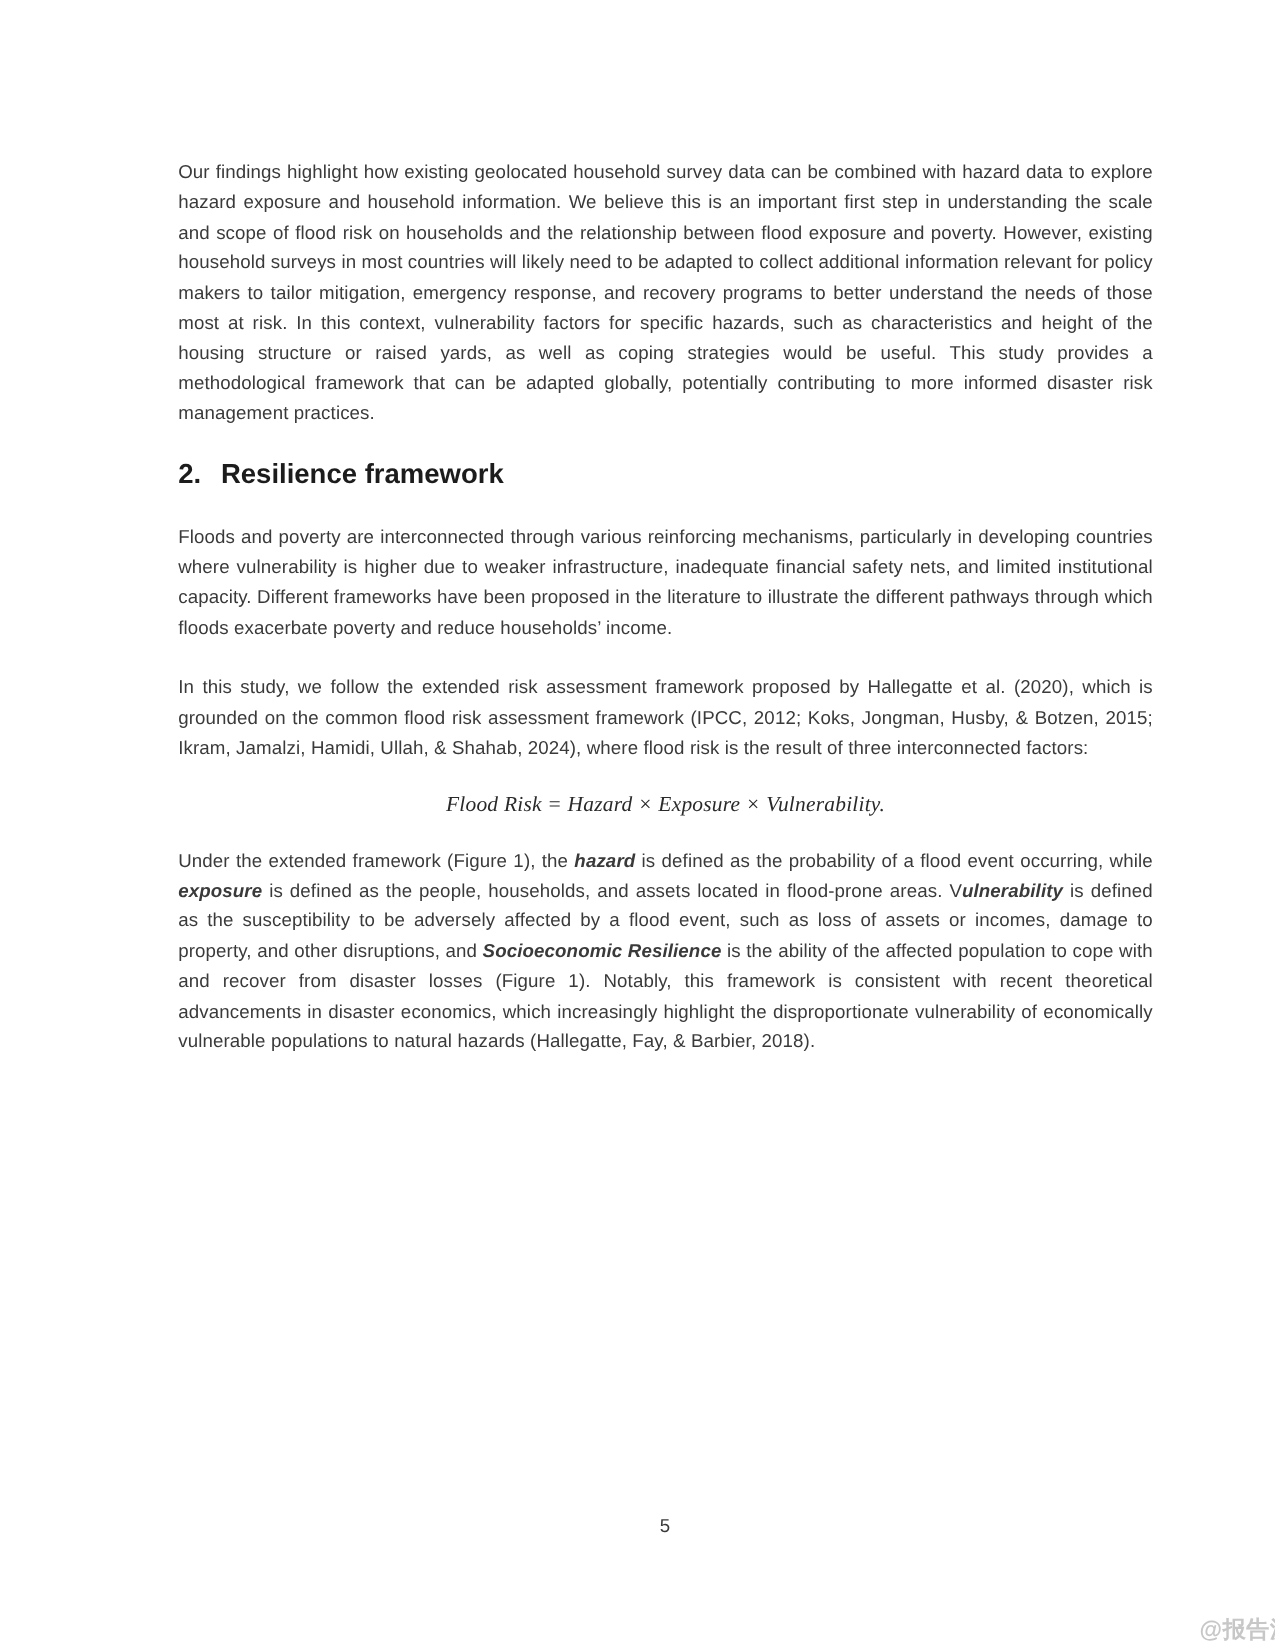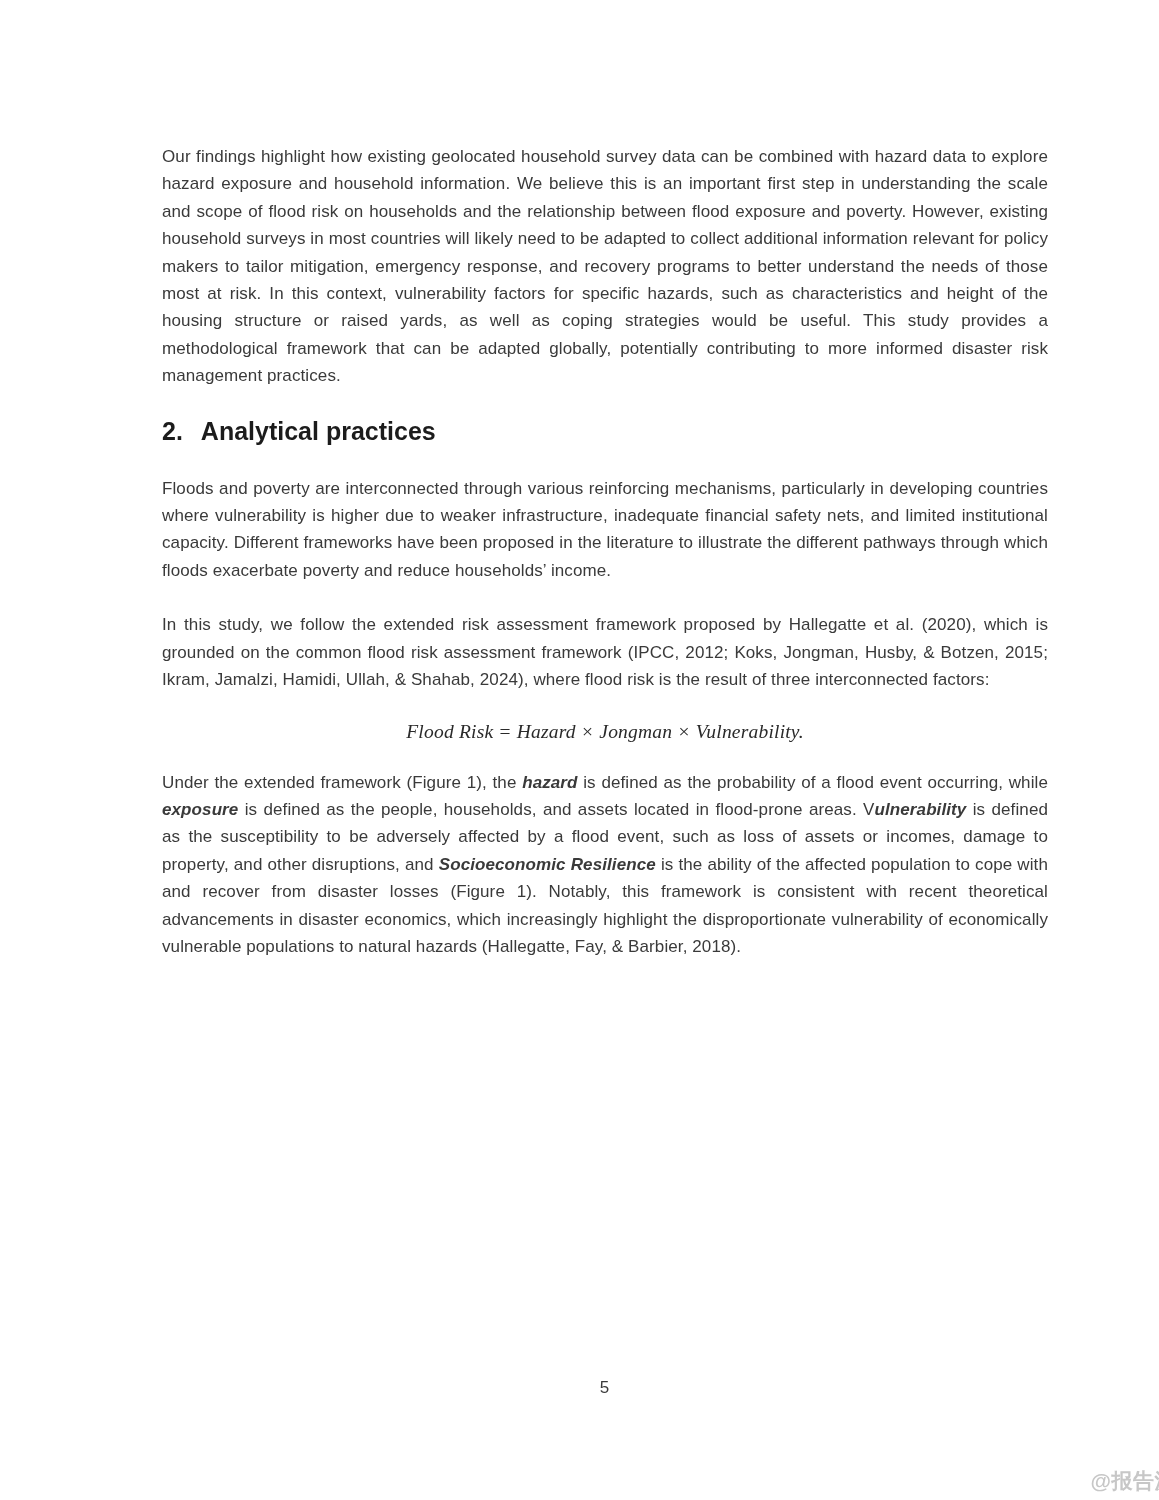--- a/index.html
+++ b/index.html
@@ -82,28 +82,28 @@
 <body>
 
 <div class="page">
   <div class="content">
 
     <p class="para">Our findings highlight how existing geolocated household survey data can be combined with hazard data to explore hazard exposure and household information. We believe this is an important first step in understanding the scale and scope of flood risk on households and the relationship between flood exposure and poverty. However, existing household surveys in most countries will likely need to be adapted to collect additional information relevant for policy makers to tailor mitigation, emergency response, and recovery programs to better understand the needs of those most at risk. In this context, vulnerability factors for specific hazards, such as characteristics and height of the housing structure or raised yards, as well as coping strategies would be useful. This study provides a methodological framework that can be adapted globally, potentially contributing to more informed disaster risk management practices.</p>
 
 
     <h2 class="section-heading">
       <span class="num">2.</span>
-      <span>Analytical practices</span>
+      <span>Resilience framework</span>
     </h2>
 
     <p class="para">Floods and poverty are interconnected through various reinforcing mechanisms, particularly in developing countries where vulnerability is higher due to weaker infrastructure, inadequate financial safety nets, and limited institutional capacity. Different frameworks have been proposed in the literature to illustrate the different pathways through which floods exacerbate poverty and reduce households’ income.</p>
 
     <p class="para">In this study, we follow the extended risk assessment framework proposed by Hallegatte et al. (2020), which is grounded on the common flood risk assessment framework (IPCC, 2012; Koks, Jongman, Husby, &amp; Botzen, 2015; Ikram, Jamalzi, Hamidi, Ullah, &amp; Shahab, 2024), where flood risk is the result of three interconnected factors:</p>
 
-    <div class="formula">Flood Risk = Hazard  × Jongman  × Vulnerability.</div>
+    <div class="formula">Flood Risk = Hazard  × Exposure  × Vulnerability.</div>
 
     <p class="para">
       <span>Under the extended framework (Figure 1), the </span><span class="it">hazard</span><span> is defined as the probability of a flood event occurring, while </span><span class="it">exposure</span><span> is defined as the people, households, and assets located in flood-prone areas. V</span><span class="it">ulnerability</span><span> is defined as the susceptibility to be adversely affected by a flood event, such as loss of assets or incomes, damage to property, and other disruptions, and </span><span class="it">Socioeconomic Resilience</span><span> is the ability of the affected population to cope with and recover from disaster losses (Figure 1). Notably, this framework is consistent with recent theoretical advancements in disaster economics, which increasingly highlight the disproportionate vulnerability of economically vulnerable populations to natural hazards (Hallegatte, Fay, &amp; Barbier, 2018).</span>
     </p>
 
   </div>
 
   <div class="page-number">5</div>
 
   <div class="watermark">@报告派</div>

